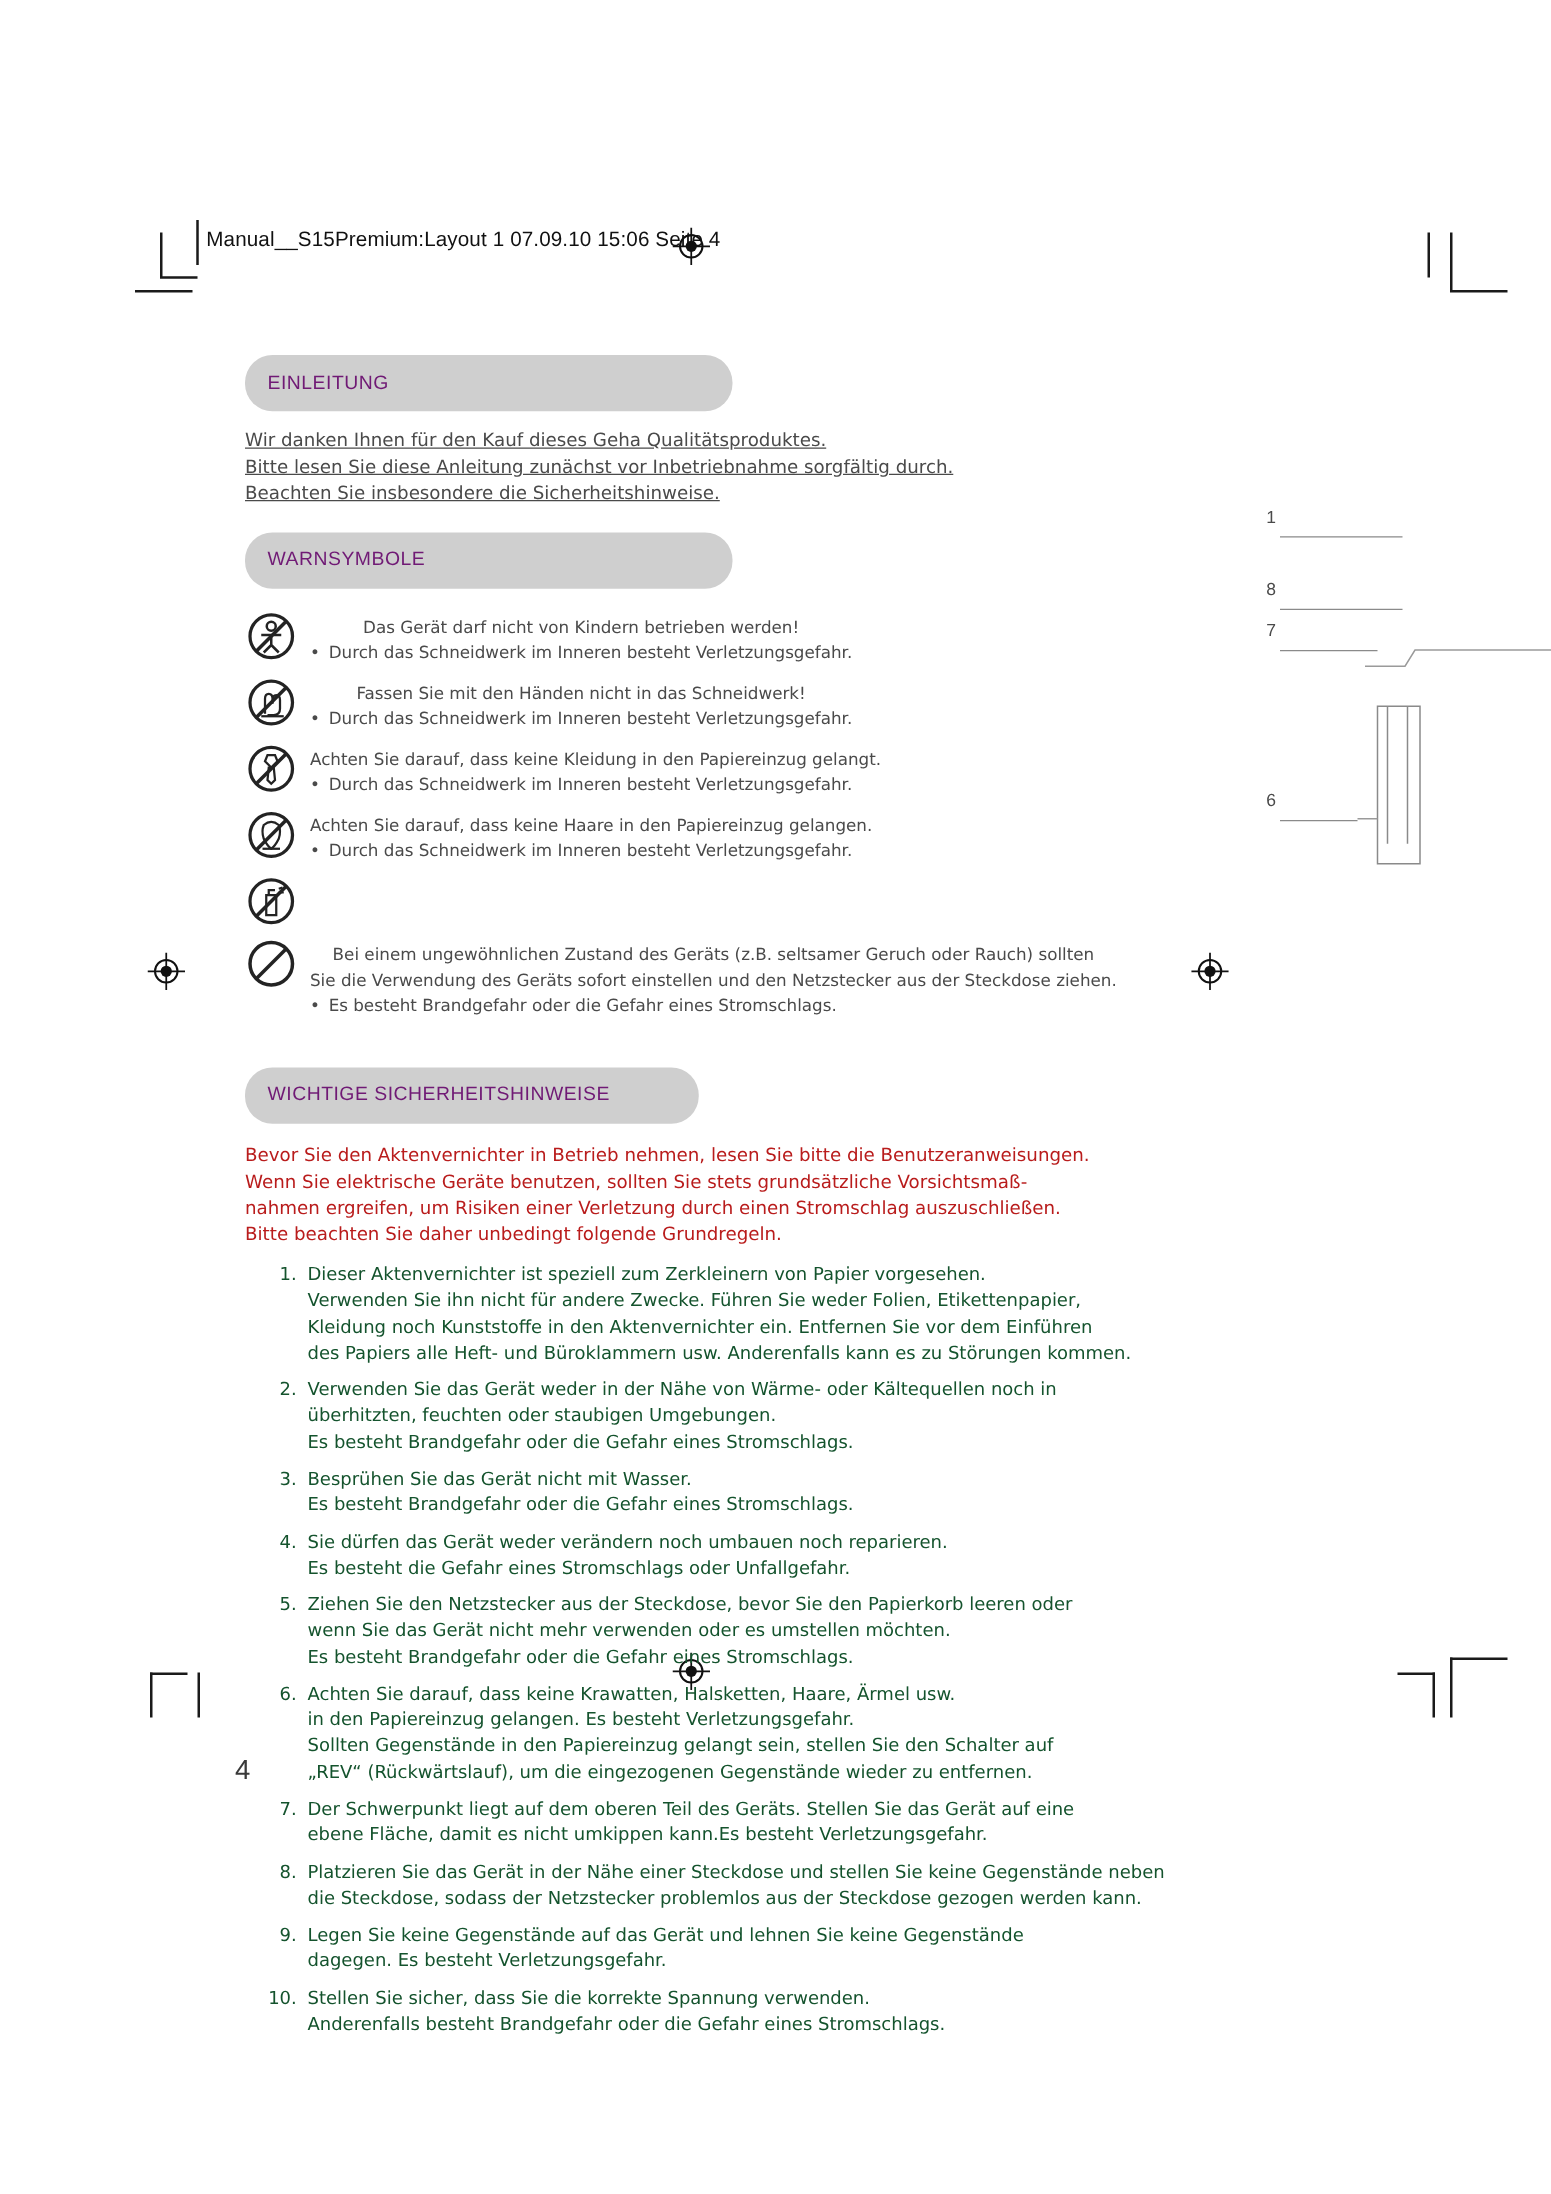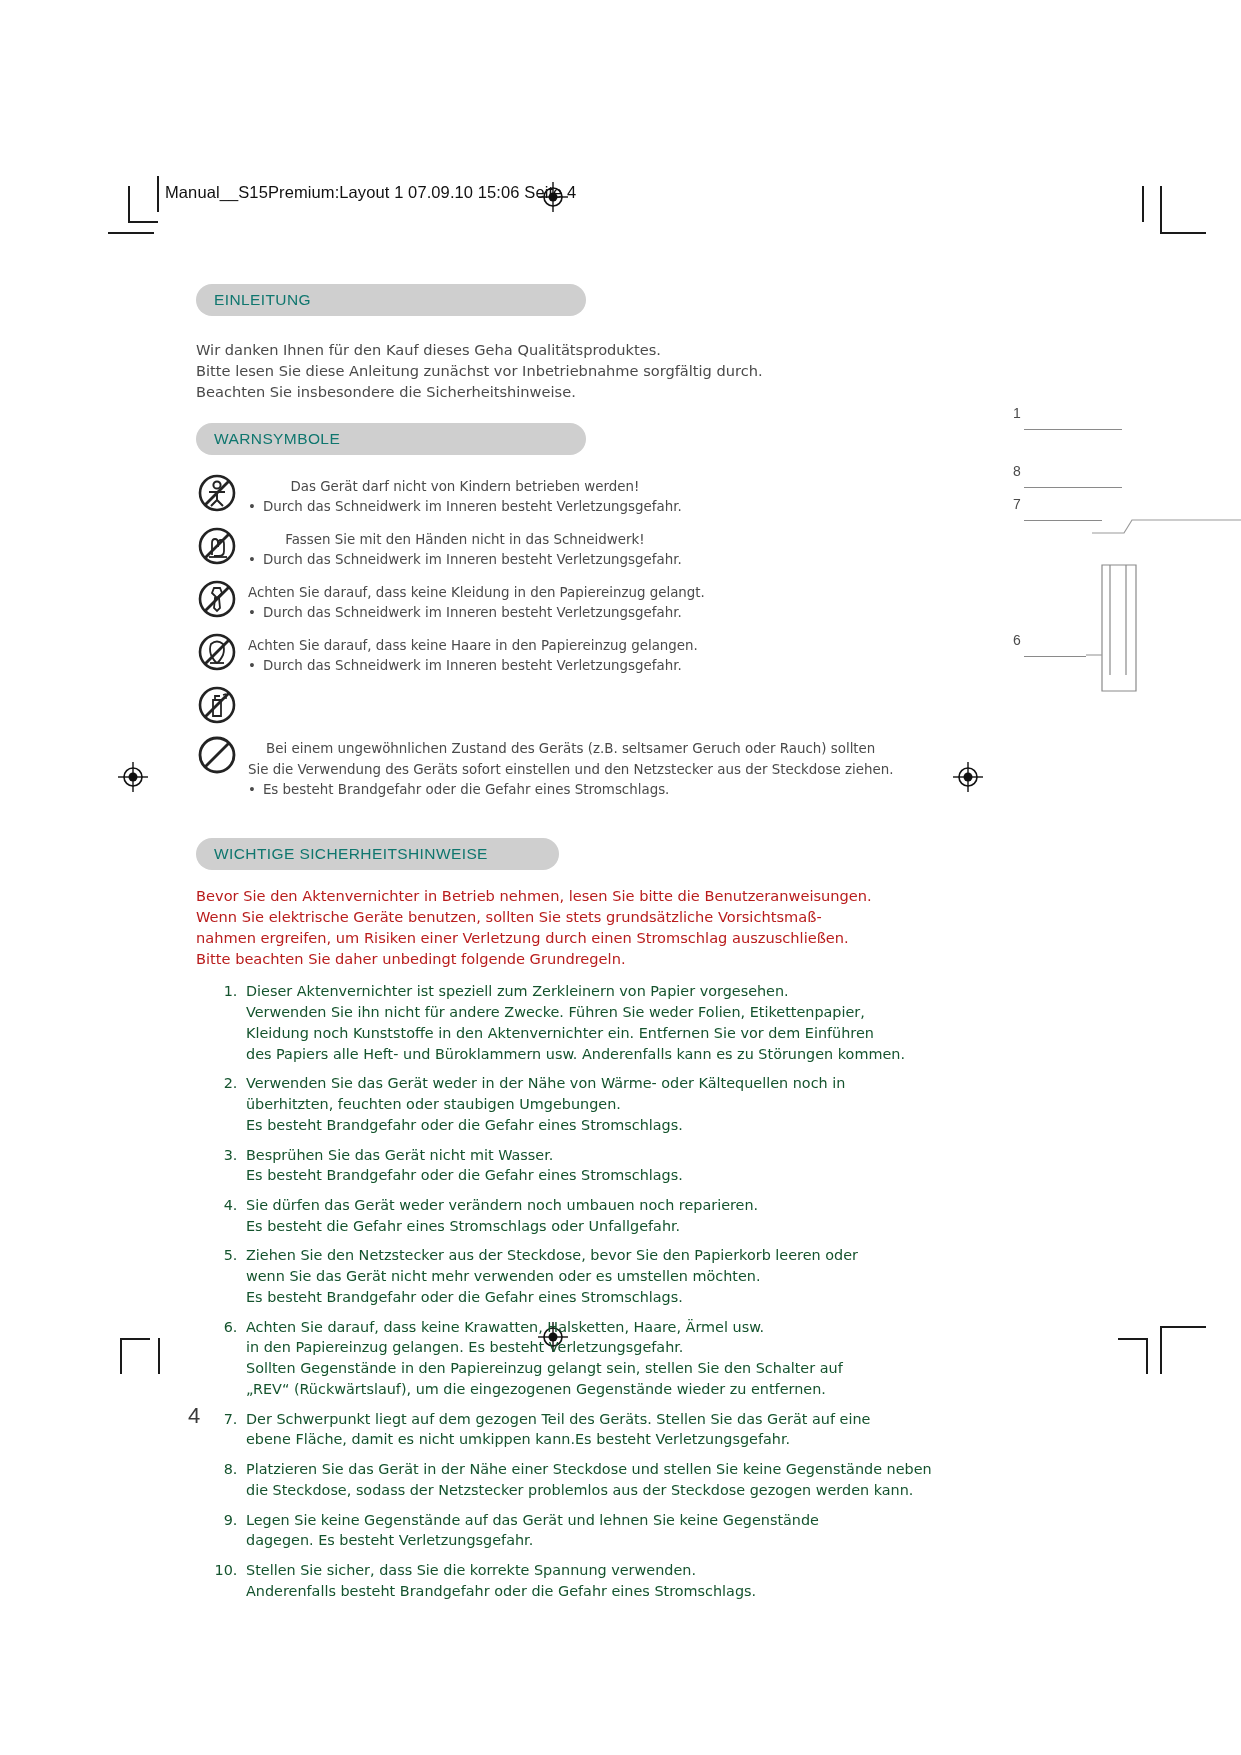--- a/index.html
+++ b/index.html
@@ -26,37 +26,38 @@
     white-space:nowrap;
   }
   .slug-rule{position:absolute;left:157px;top:176px;width:1.6px;height:36px;background:#1a1a1a;}
 
   
   .content{position:absolute;left:196px;top:284px;width:700px;}
 
   .section-bar{
     background:#cfcfcf;
     border-radius:22px;
-    height:32px;
+    height:45px;
     display:flex;align-items:center;
     padding-left:18px;
-    color:#0f766e;
+    color:#701a75;
     font-size:15.5px;
     letter-spacing:.4px;
     font-family:"Liberation Sans",sans-serif;
   }
   .bar-einleitung{width:372px;}
   .bar-warn{width:372px;margin-top:20px;}
   .bar-wichtig{width:345px;margin-top:38px;}
 
   .para{
-    margin-top:24px;
+    margin-top:14px;
     font-size:14.6px;
     line-height:1.43;
     color:#4a4a4a;
+    text-decoration:underline;
   }
   .para div{white-space:nowrap;}
 
   
   .warnlist{margin-top:20px;}
   .warnrow{display:flex;align-items:flex-start;margin-bottom:11px;}
   .warnicon{
     width:42px;min-width:42px;height:42px;
     margin-right:10px;margin-top:-3px;
     opacity:.92;
@@ -316,21 +317,21 @@
         <div>wenn Sie das Gerät nicht mehr verwenden oder es umstellen möchten.</div>
         <div>Es besteht Brandgefahr oder die Gefahr eines Stromschlags.</div>
       </li>
       <li>
         <div>Achten Sie darauf, dass keine Krawatten, Halsketten, Haare, Ärmel usw.</div>
         <div>in den Papiereinzug gelangen. Es besteht Verletzungsgefahr.</div>
         <div>Sollten Gegenstände in den Papiereinzug gelangt sein, stellen Sie den Schalter auf</div>
         <div>„REV“ (Rückwärtslauf), um die eingezogenen Gegenstände wieder zu entfernen.</div>
       </li>
       <li>
-        <div>Der Schwerpunkt liegt auf dem gezogen Teil des Geräts. Stellen Sie das Gerät auf eine</div>
+        <div>Der Schwerpunkt liegt auf dem oberen Teil des Geräts. Stellen Sie das Gerät auf eine</div>
         <div>ebene Fläche, damit es nicht umkippen kann.Es besteht Verletzungsgefahr.</div>
       </li>
       <li>
         <div>Platzieren Sie das Gerät in der Nähe einer Steckdose und stellen Sie keine Gegenstände neben</div>
         <div>die Steckdose, sodass der Netzstecker problemlos aus der Steckdose gezogen werden kann.</div>
       </li>
       <li>
         <div>Legen Sie keine Gegenstände auf das Gerät und lehnen Sie keine Gegenstände</div>
         <div>dagegen. Es besteht Verletzungsgefahr.</div>
       </li>

